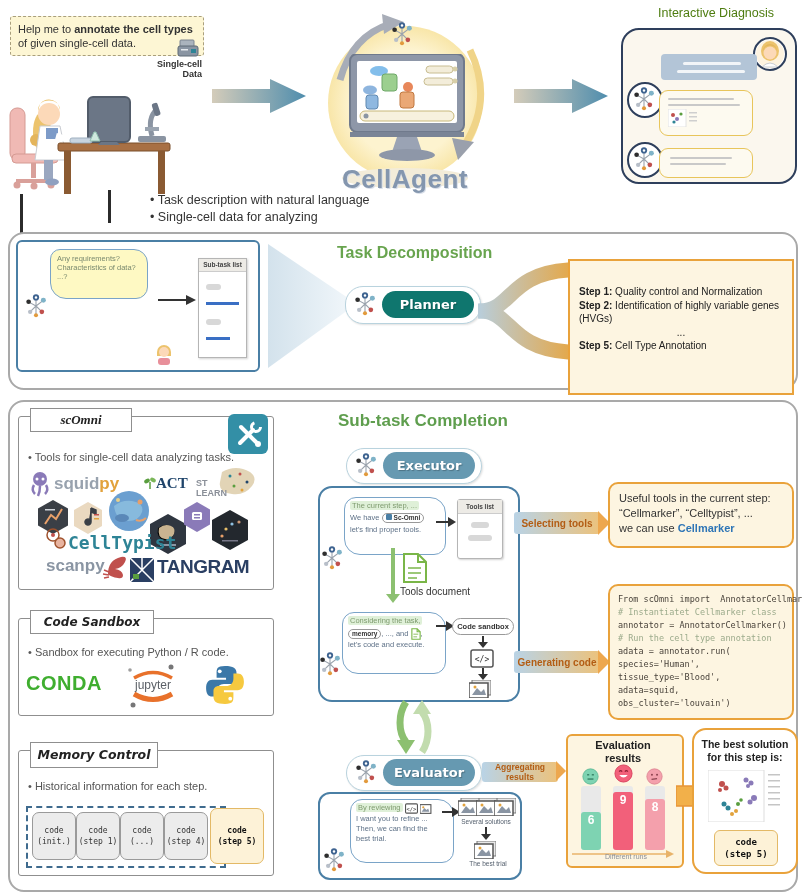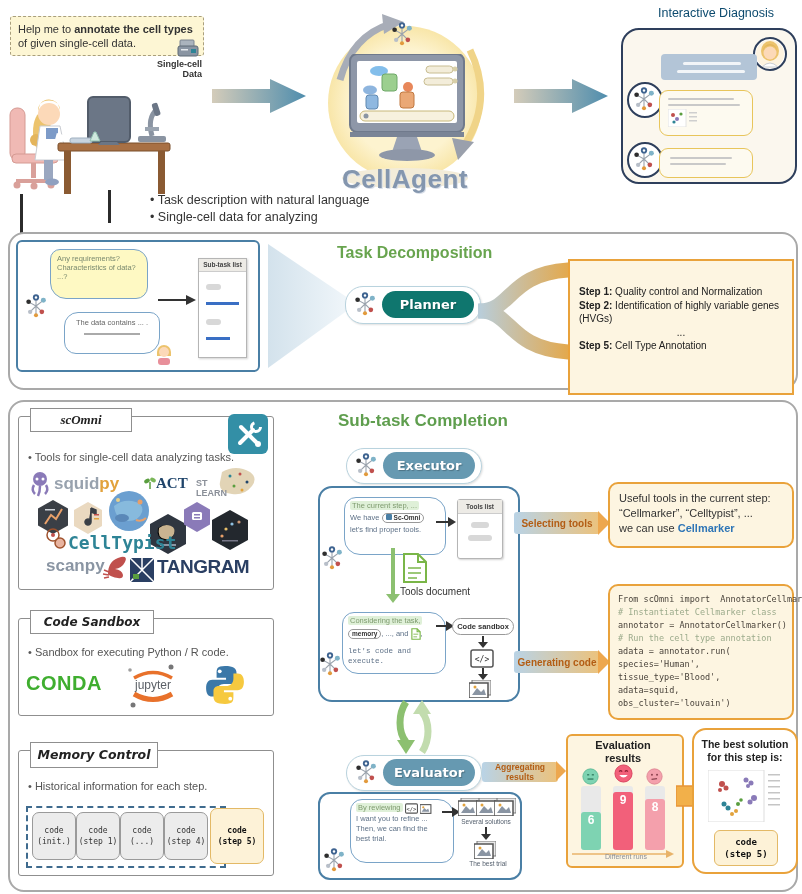--- a/index.html
+++ b/index.html
@@ -6,21 +6,21 @@
   #root{position:relative;width:802px;height:894px;background:#fff;
         font-family:"Liberation Sans",sans-serif;overflow:hidden;}
   .a{position:absolute;}
   .obox{position:absolute;border:2px solid #a9a9a9;border-radius:16px;background:#fff;}
   
   .prompt{background:#fdf6d4;border:1.5px dashed #a99f7d;border-radius:3px;
           font-size:11px;color:#333;padding:5px 7px;line-height:14px;}
   .dlabel{font-size:9px;color:#333;text-align:right;line-height:10px;font-weight:bold;}
   .glow{border-radius:50%;background:radial-gradient(circle,#fdf3cf 50%,#f8e5a6 72%,rgba(248,229,166,.25) 86%,rgba(255,255,255,0) 92%);}
   .logoword{font-size:26px;font-weight:bold;color:#8496ae;letter-spacing:.5px;text-shadow:1px 1px 0 #d8dee8;}
-  .idtitle{font-size:12.5px;color:#0c4a6e;text-align:center;}
+  .idtitle{font-size:12.5px;color:#4d7c0f;text-align:center;}
   .idpanel{border:2.5px solid #2e3f5c;border-radius:18px;background:#fbf7ee;}
   .avatar{border:2px solid #2e3f5c;border-radius:50%;background:#fff;overflow:hidden;}
   .bluebub{background:#b3c5d7;border-radius:4px;}
   .wline{background:#f2f5f8;height:3px;border-radius:2px;}
   .ybub{background:#fdfaf0;border:1.8px solid #e8c55b;border-radius:9px;}
   .gline{background:#c9c9c9;height:2px;border-radius:2px;}
   .noteline{font-size:12.5px;color:#333;line-height:17px;}
   .noteline::before{content:"• ";}
   .labarrow{background:linear-gradient(90deg,#b9d3e6,#ecc27c);border-radius:3px;}
   .labarrow .lab{position:absolute;width:100%;text-align:center;font-size:10px;font-weight:bold;color:#b35d14;top:50%;transform:translateY(-50%);}
@@ -277,24 +277,20 @@
         <circle cx="10.5" cy="25.5" r="2.8" fill="#b8bfc9"></circle>
         <circle cx="25.5" cy="25.5" r="3" fill="#c0504d"></circle>
         <circle cx="18" cy="30" r="2.6" fill="#e29a3c"></circle>
       </svg>
     </span>
   <div class="a gbub" style="left:50px;top:249px;width:84px;height:40px;">
     <div>Any requirements?</div>
     <div>Characteristics of data?</div>
     <div>...?</div>
   </div>
-  <div class="a wbub" style="left:64px;top:312px;width:86px;height:30px;">
-    <div>The data contains ... .</div>
-    <div style="width:56px;height:1.5px;background:#aaa;margin:6px auto 0;"></div>
-  </div>
   <span class="a" style="left:154px;top:342px;">
       <svg width="20" height="24" viewBox="0 0 20 24">
         <path d="M3 10 a7 7 0 0 1 14 0 v4 h-14 z" fill="#ecc36d"></path>
         <circle cx="10" cy="10" r="5" fill="#fcd9b8"></circle>
         <rect x="4" y="16" width="12" height="7" rx="3" fill="#e88f9a"></rect>
       </svg>
     </span>
   <svg class="a" style="left:158px;top:294px;" width="38" height="12" viewBox="0 0 38 12">
     <line x1="0" y1="6" x2="28" y2="6" stroke="#333" stroke-width="2"></line>
       <polygon points="28,1 38,6 28,11" fill="#333"></polygon>
@@ -561,21 +557,21 @@
 
   <div class="sbub" style="left:342px;top:612px;width:92px;height:54px;">
     <div><span class="hlgreen">Considering the task,</span></div>
     <div style="margin-top:2px;"><span class="badge">memory</span><span>, ..., and</span>
       <span style="display:inline-block;vertical-align:middle;"><svg width="10" height="12" viewBox="0 0 26 32">
             <path d="M2 2 h14 l8 8 v20 h-22 z" fill="#fff" stroke="#7ab648" stroke-width="3"></path>
             <path d="M16 2 v8 h8" fill="none" stroke="#7ab648" stroke-width="3"></path>
             <rect x="6" y="15" width="13" height="3" fill="#9cc878"></rect>
             <rect x="6" y="22" width="10" height="3" fill="#9cc878"></rect>
           </svg></span><span>,</span></div>
-    <div style="margin-top:6px;font-family:Liberation Mono, monospace;">let's code and execute.</div>
+    <div style="margin-top:0;">let's code and execute.</div>
   </div>
   <span class="a" style="left:316px;top:650px;">
       <svg width="28" height="28" viewBox="0 0 36 36">
         <g stroke="#9aa3ad" stroke-width="1.4">
           <path d="M18 18 L18 8 M18 18 L9 13 M18 18 L27 11 M18 18 L11 25 M18 18 L25 25 M18 18 L18 29" fill="none"></path>
         </g>
         <circle cx="18" cy="7" r="4" fill="#3e6390"></circle>
         <circle cx="18" cy="7" r="1.6" fill="#fff"></circle>
         <circle cx="8.5" cy="12.5" r="3" fill="#2e2e2e"></circle>
         <circle cx="27.5" cy="10.5" r="3.2" fill="#7fb3c8"></circle>

